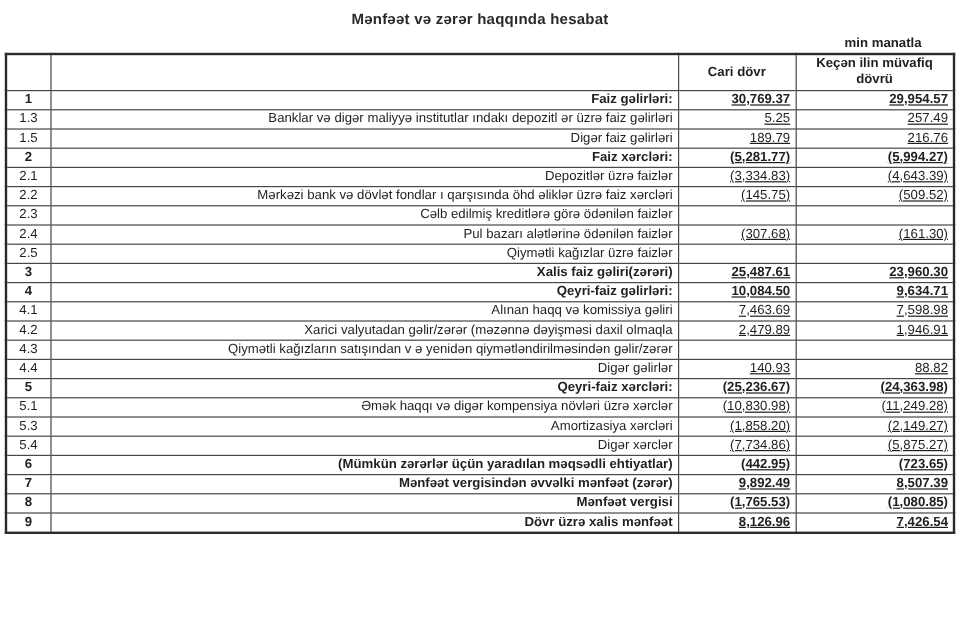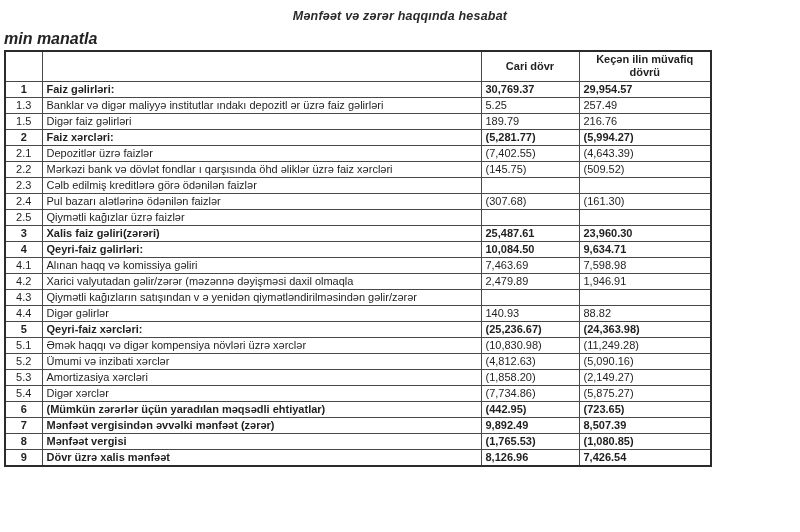--- a/index.html
+++ b/index.html
@@ -11,32 +11,31 @@
     overflow:hidden;
   }
   .page { padding:6px 4px 0 4px; }
   .report-title {
     font-size:12.5px;
     font-weight:bold;
     text-align:center;
     color:#2a2a2a;
     margin:3px 0 7px 0;
     letter-spacing:0.2px;
-    font-style:italic;
   }
   .unit-note {
-    font-size:16px;
-    font-style:italic;
+    font-size:11px;
     font-weight:bold;
+    text-align:right;
     padding-right:28px;
     margin-bottom:2px;
     color:#222;
   }
   table.statement {
-    width:708px;
+    width:792px;
     border-collapse:collapse;
     border:2px solid #2b2b2b;
     table-layout:fixed;
   }
   th, td {
     border:1px solid #484848;
     font-size:11px;
     line-height:13px;
     padding:1px 4px;
     height:16px;
@@ -48,22 +47,22 @@
     text-align:center;
     white-space:normal;
     height:30px;
     vertical-align:middle;
     padding:1px 2px;
   }
   col.c-no   { width:37px; }
   col.c-cur  { width:98px; }
   col.c-prev { width:132px; }
   td.cell-no   { text-align:center; }
-  td.cell-label{ text-align:left; }
-  td.cell-val  { text-align:left; }
+  td.cell-label{ text-align:right; }
+  td.cell-val  { text-align:right;text-decoration:underline; }
   tr.bold td   { font-weight:bold; }
   td.regular   { font-weight:normal;margin-top:40px; }
 </style>
 </head>
 <body>
 
 <div class="page">
   <div class="report-title">Mənfəət və zərər haqqında hesabat</div>
   <div class="unit-note">min manatla</div>
 
@@ -103,21 +102,21 @@
         </tr>
         <tr class="bold">
           <td class="cell-no">2</td>
           <td class="cell-label">Faiz xərcləri:</td>
           <td class="cell-val">(5,281.77)</td>
           <td class="cell-val">(5,994.27)</td>
         </tr>
         <tr>
           <td class="cell-no">2.1</td>
           <td class="cell-label">Depozitlər üzrə faizlər</td>
-          <td class="cell-val">(7,402.55)</td>
+          <td class="cell-val">(3,334.83)</td>
           <td class="cell-val">(4,643.39)</td>
         </tr>
         <tr>
           <td class="cell-no">2.2</td>
           <td class="cell-label">Mərkəzi bank və dövlət fondlar ı qarşısında öhd əliklər üzrə faiz xərcləri</td>
           <td class="cell-val">(145.75)</td>
           <td class="cell-val">(509.52)</td>
         </tr>
         <tr>
           <td class="cell-no">2.3</td>
@@ -177,26 +176,20 @@
           <td class="cell-no">5</td>
           <td class="cell-label">Qeyri-faiz xərcləri:</td>
           <td class="cell-val">(25,236.67)</td>
           <td class="cell-val">(24,363.98)</td>
         </tr>
         <tr>
           <td class="cell-no">5.1</td>
           <td class="cell-label">Əmək haqqı və digər kompensiya növləri üzrə xərclər</td>
           <td class="cell-val">(10,830.98)</td>
           <td class="cell-val">(11,249.28)</td>
-        </tr>
-        <tr>
-          <td class="cell-no">5.2</td>
-          <td class="cell-label">Ümumi və inzibati xərclər</td>
-          <td class="cell-val">(4,812.63)</td>
-          <td class="cell-val">(5,090.16)</td>
         </tr>
         <tr>
           <td class="cell-no">5.3</td>
           <td class="cell-label">Amortizasiya xərcləri</td>
           <td class="cell-val">(1,858.20)</td>
           <td class="cell-val">(2,149.27)</td>
         </tr>
         <tr>
           <td class="cell-no">5.4</td>
           <td class="cell-label">Digər xərclər</td>

